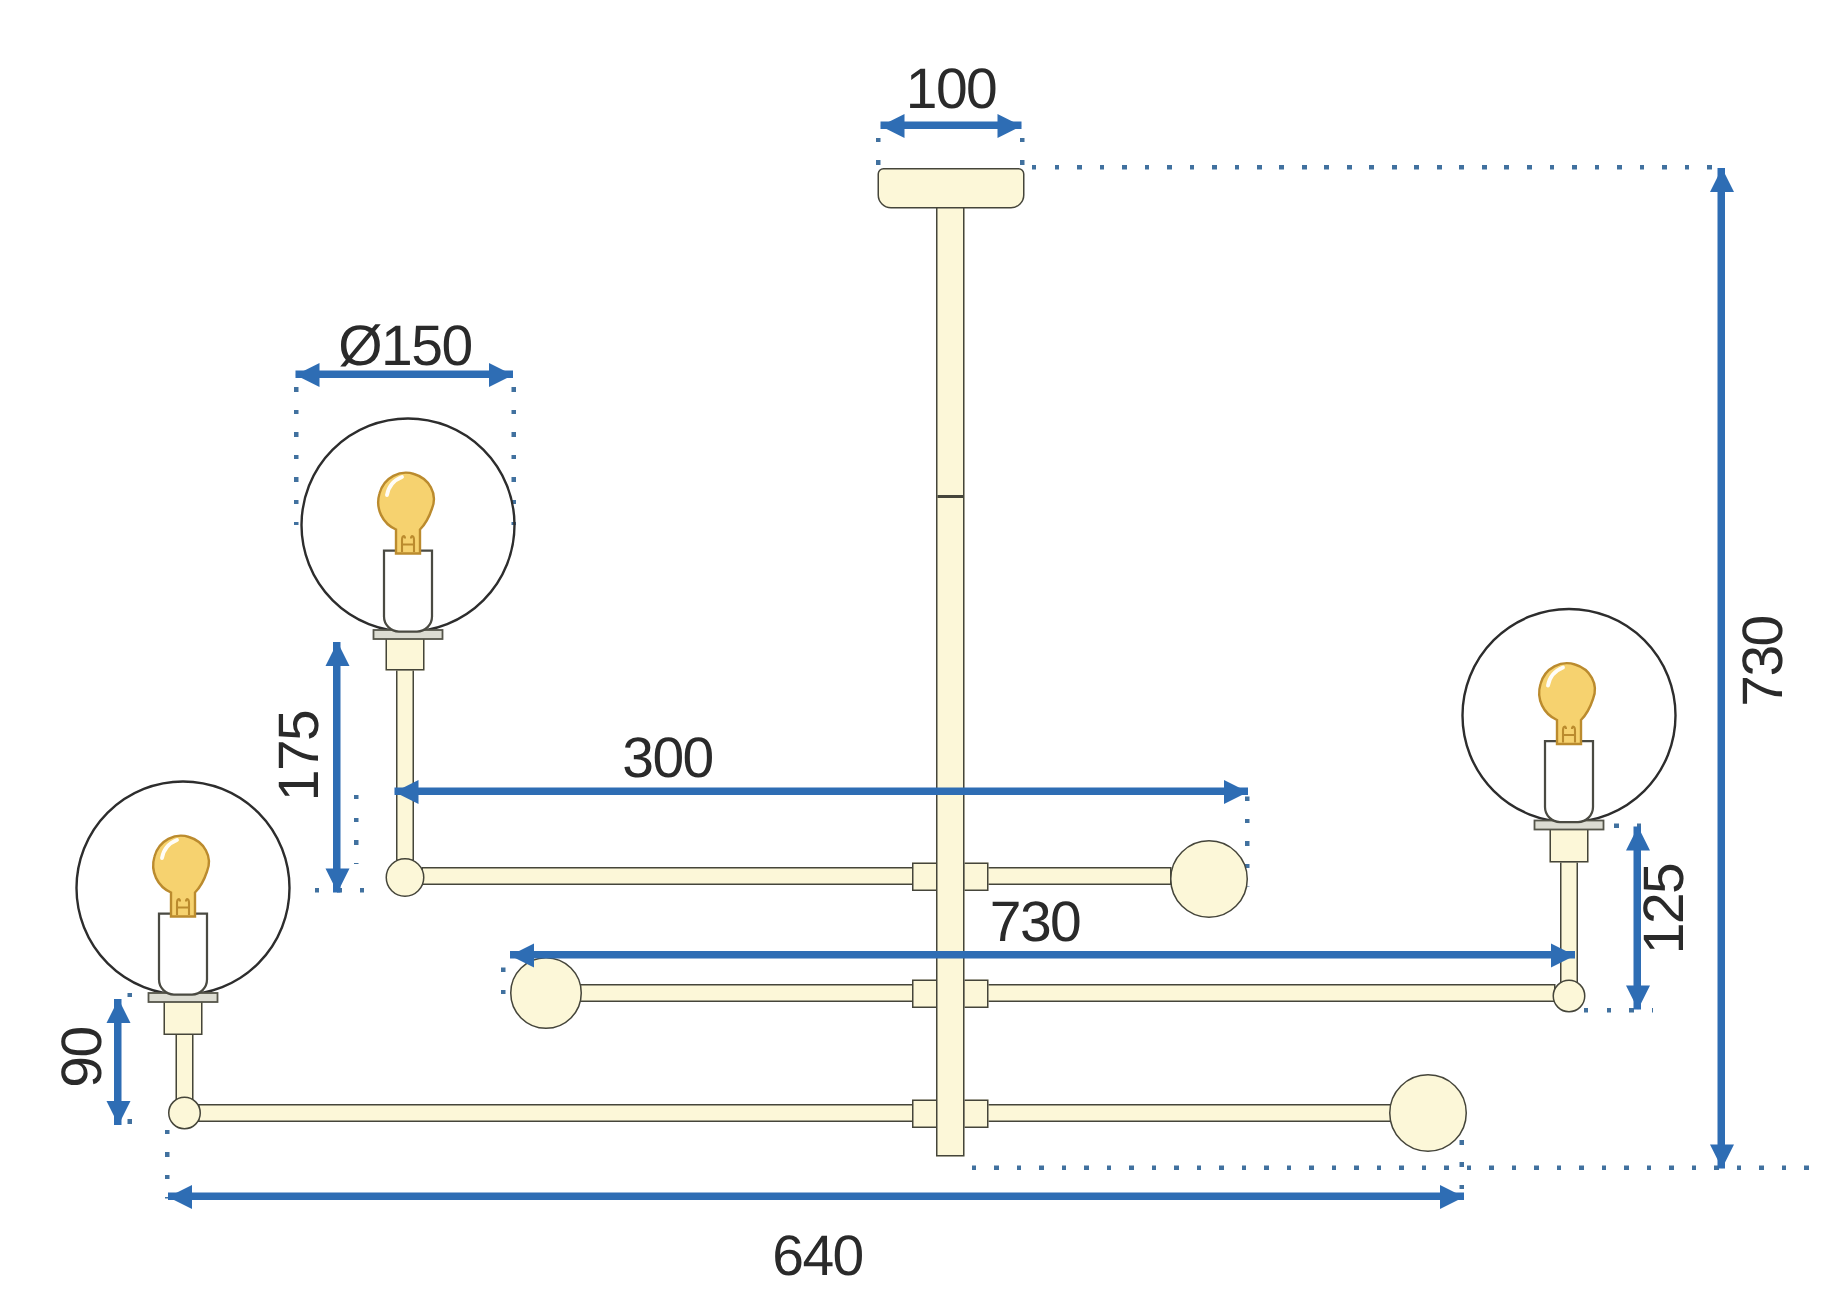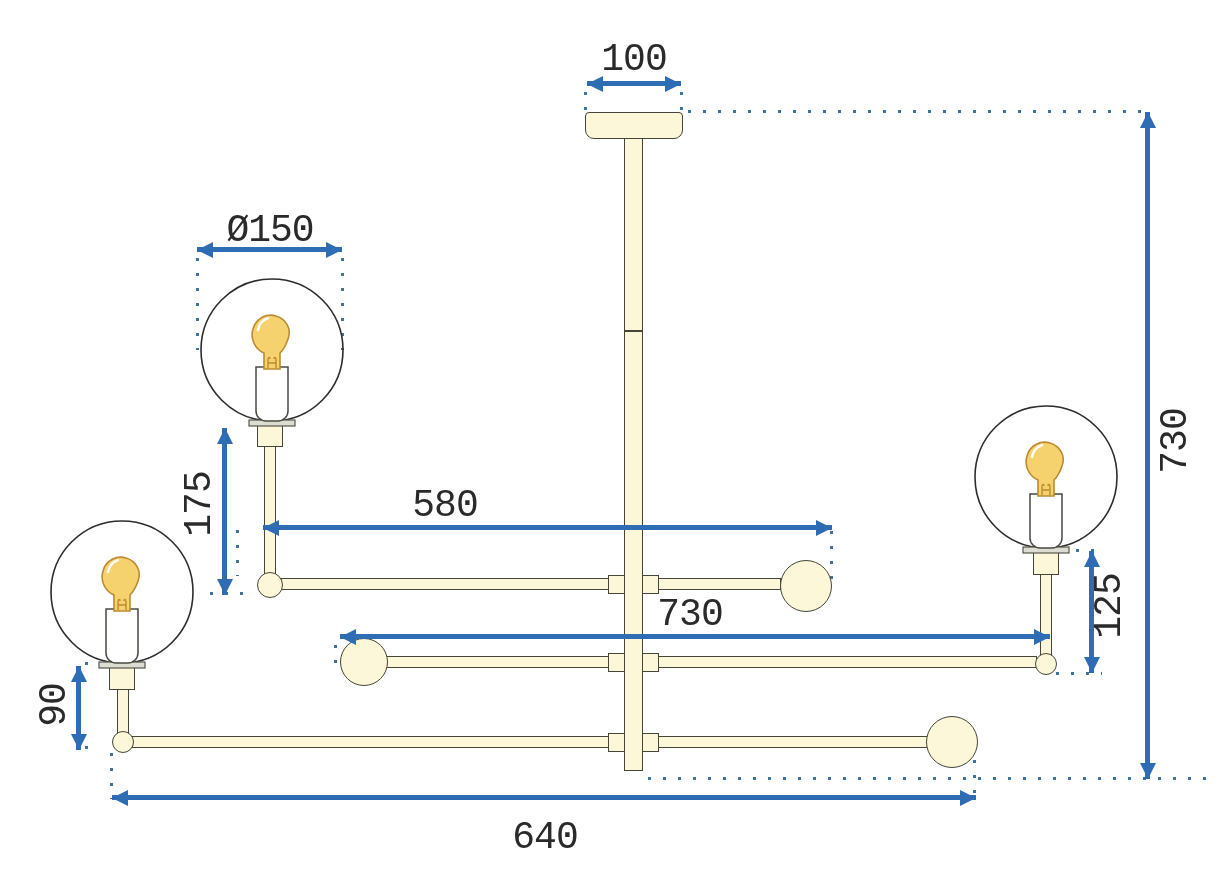--- a/index.html
+++ b/index.html
@@ -1,18 +1,18 @@
 <!DOCTYPE html>
 <html><head>
 <meta charset="utf-8">
 <style>
   html,body{margin:0;padding:0;background:#fff;}
   #canvas{
     position:relative;width:1220px;height:872px;background:#ffffff;overflow:hidden;
-    font-family:Liberation Mono, monospace;color:#2a2a2a;
+    font-family:Liberation Sans, sans-serif;color:#2a2a2a;
   }
   
   .body-part{position:absolute;background:#fcf7d8;border:1.6px solid #45453a;box-sizing:border-box;}
   .ball{border-radius:50%;}
   
   .dim-h,.dim-v{position:absolute;background:#2e6db4;z-index:30;}
   .dim-h{height:5px;}
   .dim-v{width:5px;}
   .dim-h::before{content:"";position:absolute;left:0;top:calc(50% - 8px);
     border-right:16px solid #2e6db4;border-top:8px solid transparent;border-bottom:8px solid transparent;}
@@ -113,21 +113,21 @@
   <div class="dim-h" style="left:587px;top:81px;width:94px;"></div>
   <div class="htext" style="left:634px;top:60px;">100</div>
 
   <div class="dim-h" style="left:197px;top:247px;width:145px;"></div>
   <div class="htext" style="left:270px;top:231px;">Ø150</div>
 
   <div class="dim-v" style="left:222px;top:428px;height:167px;"></div>
   <div class="vtext" style="left:200px;top:504px;">175</div>
 
   <div class="dim-h" style="left:263px;top:525px;width:569px;"></div>
-  <div class="htext" style="left:445px;top:506px;">580</div>
+  <div class="htext" style="left:445px;top:506px;">300</div>
 
   <div class="dim-h" style="left:340px;top:634px;width:710px;"></div>
   <div class="htext" style="left:690px;top:615px;">730</div>
 
   <div class="dim-v" style="left:1089px;top:551px;height:122px;"></div>
   <div class="vtext" style="left:1110px;top:606px;">125</div>
 
   <div class="dim-v" style="left:76px;top:666px;height:84px;"></div>
   <div class="vtext" style="left:55px;top:705px;">90</div>
 

